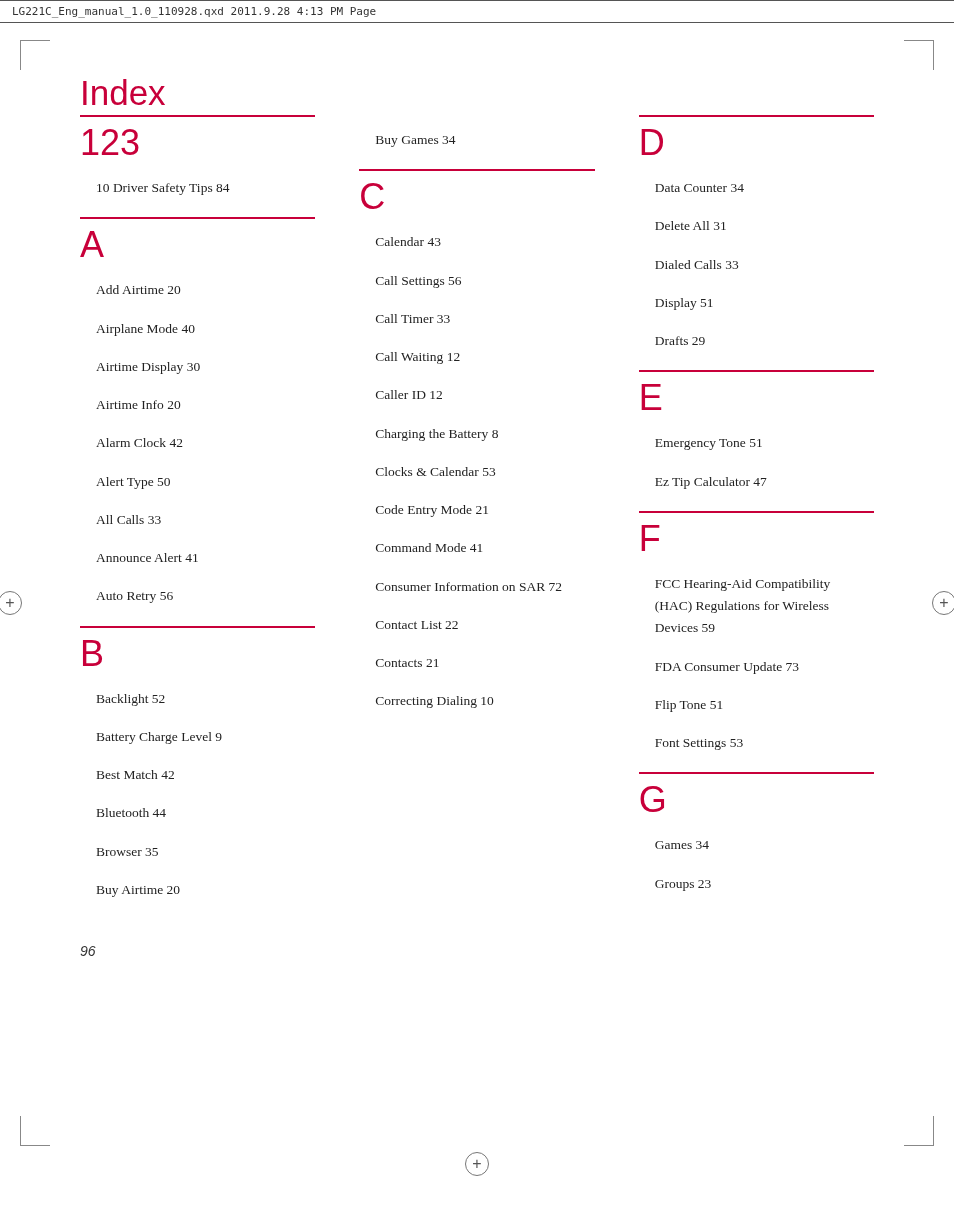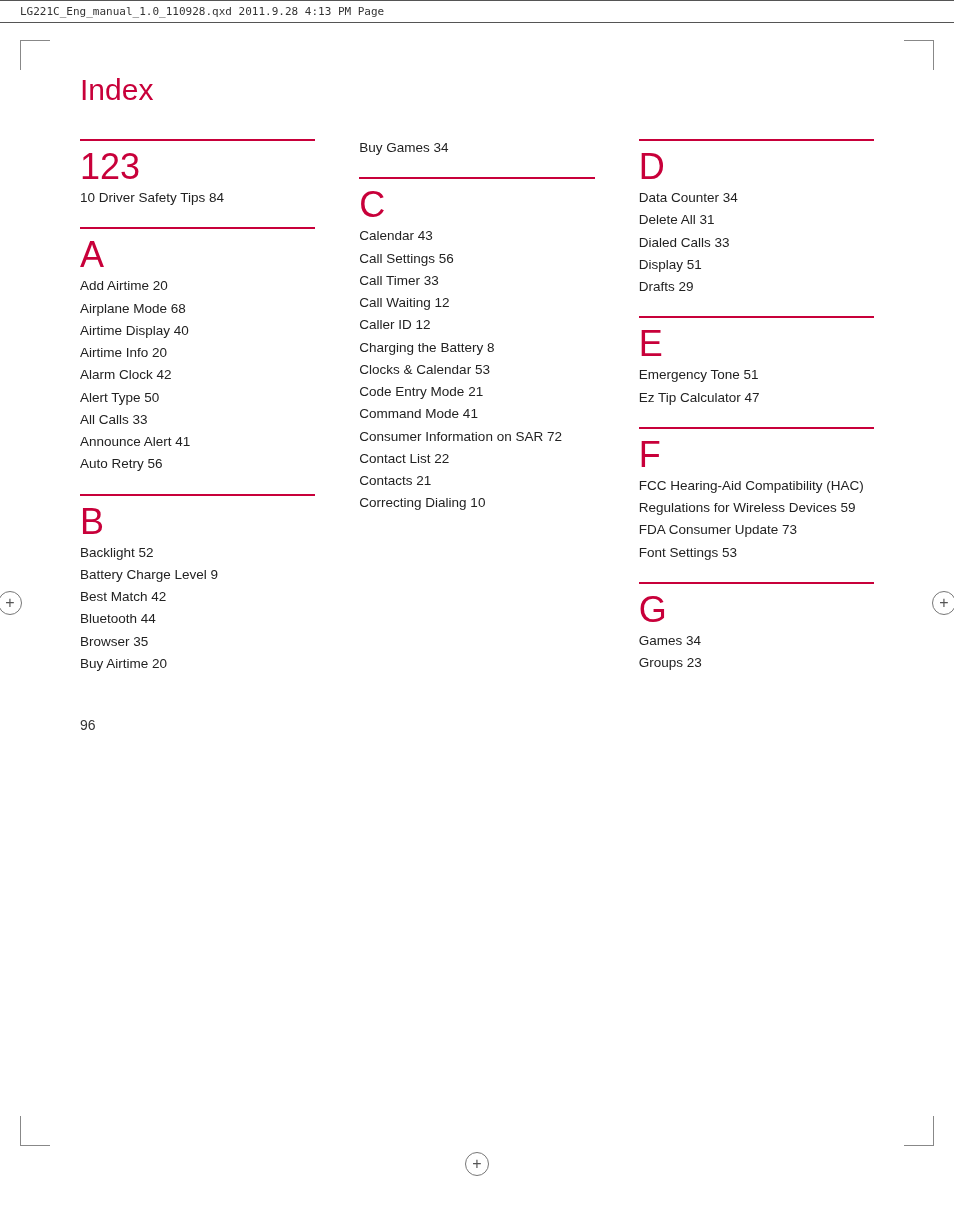--- a/index.html
+++ b/index.html
@@ -11,21 +11,21 @@
       color: #222;
       width: 954px;
       min-height: 1206px;
       position: relative;
     }
 
     
     .header-bar {
       border-top: 1px solid #555;
       border-bottom: 1px solid #555;
-      padding: 4px 20px;
+      padding: 4px 12px;
       font-size: 11px;
       color: #333;
       display: flex;
       align-items: flex-start;
       gap: 0;
       font-family: monospace;
     }
 
     
     .page-corner-tl, .page-corner-tr, .page-corner-bl, .page-corner-br {
@@ -72,24 +72,23 @@
     }
 
     
     .main-content {
       padding: 50px 80px 60px 80px;
       position: relative;
     }
 
     
     .index-title {
-      font-size: 30px;
+      font-size: 35px;
       font-weight: 300;
       color: #c8003a;
-      margin-bottom: 30px;
       font-family: Arial, sans-serif;
     }
 
     
     .columns {
       display: grid;
       grid-template-columns: 1fr 1fr 1fr;
       gap: 0 44px;
     }
 
@@ -115,31 +114,33 @@
       margin-bottom: 18px;
     }
 
     .section-items {
       font-size: 13.5px;
       line-height: 1.65;
       color: #222;
     }
 
     .section-items p {
-      margin: 0;
+      margin: 16px;
       padding: 0;
+      font-family: Liberation Serif, serif;
     }
 
     
     .page-number {
       position: absolute;
       bottom: 20px;
       left: 80px;
       font-size: 14px;
       color: #333;
+      font-style: italic;
     }
   </style>
 </head>
 <body>
 
 <div class="header-bar">
   <span>LG221C_Eng_manual_1.0_110928.qxd   2011.9.28   4:13 PM   Page</span>
 </div>
 
 <div class="page-corner-tl"></div>
@@ -167,22 +168,22 @@
           <div class="section-letter">123</div>
           <div class="section-items">
             <p>10 Driver Safety Tips 84</p>
           </div>
         </div>
         <div class="section-block">
           <hr class="section-divider">
           <div class="section-letter">A</div>
           <div class="section-items">
             <p>Add Airtime 20</p>
-            <p>Airplane Mode 68</p>
-            <p>Airtime Display 40</p>
+            <p>Airplane Mode 40</p>
+            <p>Airtime Display 30</p>
             <p>Airtime Info 20</p>
             <p>Alarm Clock 42</p>
             <p>Alert Type 50</p>
             <p>All Calls 33</p>
             <p>Announce Alert 41</p>
             <p>Auto Retry 56</p>
           </div>
         </div>
         <div class="section-block">
           <hr class="section-divider">
@@ -242,20 +243,21 @@
             <p>Emergency Tone 51</p>
             <p>Ez Tip Calculator 47</p>
           </div>
         </div>
         <div class="section-block">
           <hr class="section-divider">
           <div class="section-letter">F</div>
           <div class="section-items">
             <p>FCC Hearing-Aid Compatibility (HAC) Regulations for Wireless Devices 59</p>
             <p>FDA Consumer Update 73</p>
+            <p>Flip Tone 51</p>
             <p>Font Settings 53</p>
           </div>
         </div>
         <div class="section-block">
           <hr class="section-divider">
           <div class="section-letter">G</div>
           <div class="section-items">
             <p>Games 34</p>
             <p>Groups 23</p>
           </div>

